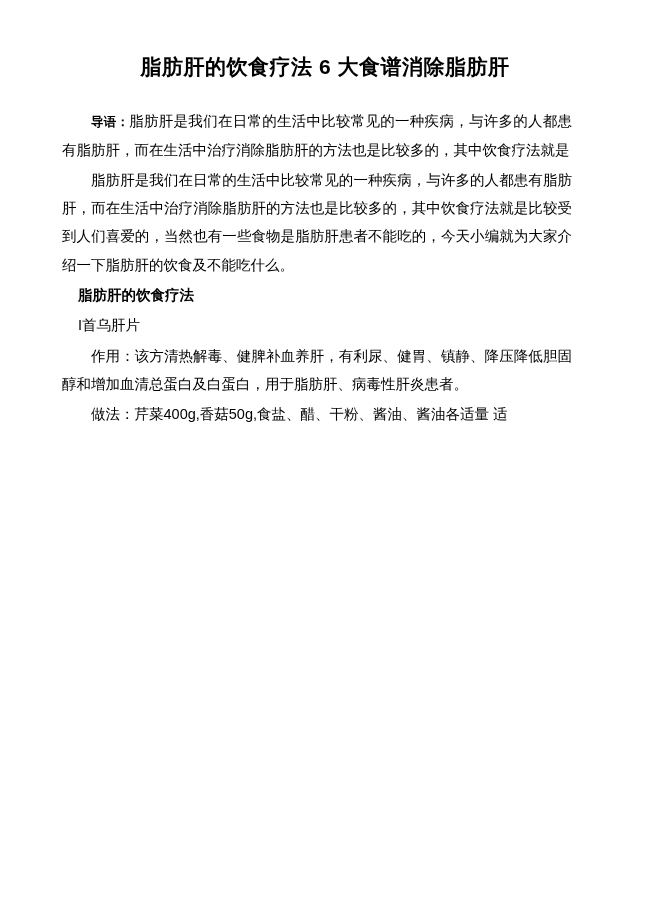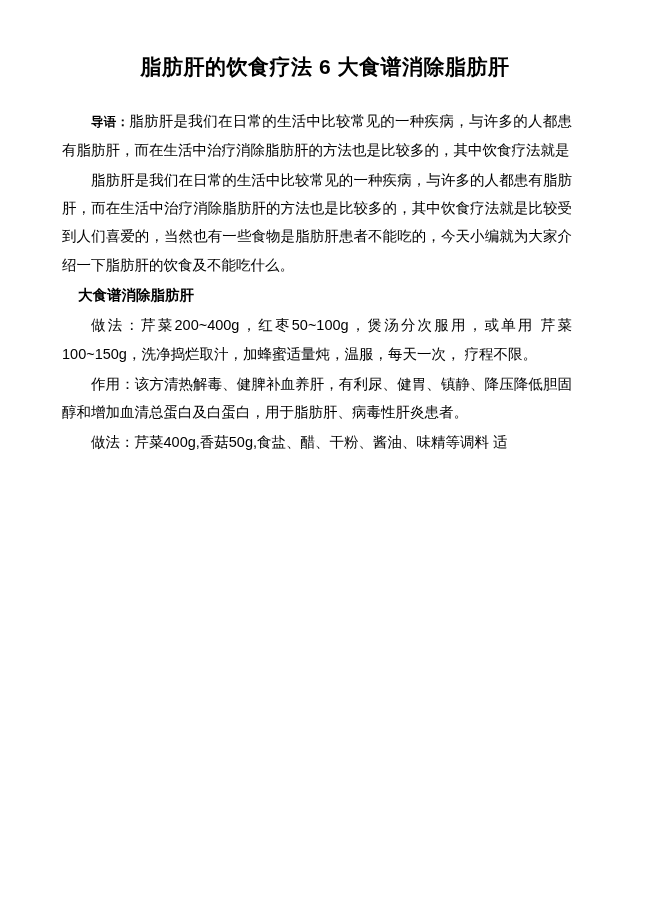--- a/index.html
+++ b/index.html
@@ -58,26 +58,26 @@
 <body>
 
 <div class="page">
 
   <h1 class="doc-title">脂肪肝的饮食疗法 6 大食谱消除脂肪肝</h1>
 
   <p class="indent"><span class="lead-label">导语：</span><span>脂肪肝是我们在日常的生活中比较常见的一种疾病，与许多的人都患有脂肪肝，而在生活中治疗消除脂肪肝的方法也是比较多的，其中饮食疗法就是</span></p>
 
   <p class="indent">脂肪肝是我们在日常的生活中比较常见的一种疾病，与许多的人都患有脂肪肝，而在生活中治疗消除脂肪肝的方法也是比较多的，其中饮食疗法就是比较受到人们喜爱的，当然也有一些食物是脂肪肝患者不能吃的，今天小编就为大家介绍一下脂肪肝的饮食及不能吃什么。</p>
 
-  <p class="section-head">大食谱消除脂肪肝</p>
+  <p class="section-head">脂肪肝的饮食疗法</p>
+
+  <p class="plain">I首乌肝片</p>
 
 
 
 
 
-  <p class="indent">做法：芹菜200~400g，红枣50~100g，煲汤分次服用，或单用 芹菜100~150g，洗净捣烂取汁，加蜂蜜适量炖，温服，每天一次， 疗程不限。</p>
-
   <p class="indent">作用：该方清热解毒、健脾补血养肝，有利尿、健胃、镇静、降压降低胆固醇和增加血清总蛋白及白蛋白，用于脂肪肝、病毒性肝炎患者。</p>
 
 
-  <p class="indent">做法：芹菜400g,香菇50g,食盐、醋、干粉、酱油、味精等调料 适</p>
+  <p class="indent">做法：芹菜400g,香菇50g,食盐、醋、干粉、酱油、酱油各适量 适</p>
 
 </div>
 
 </body></html>

